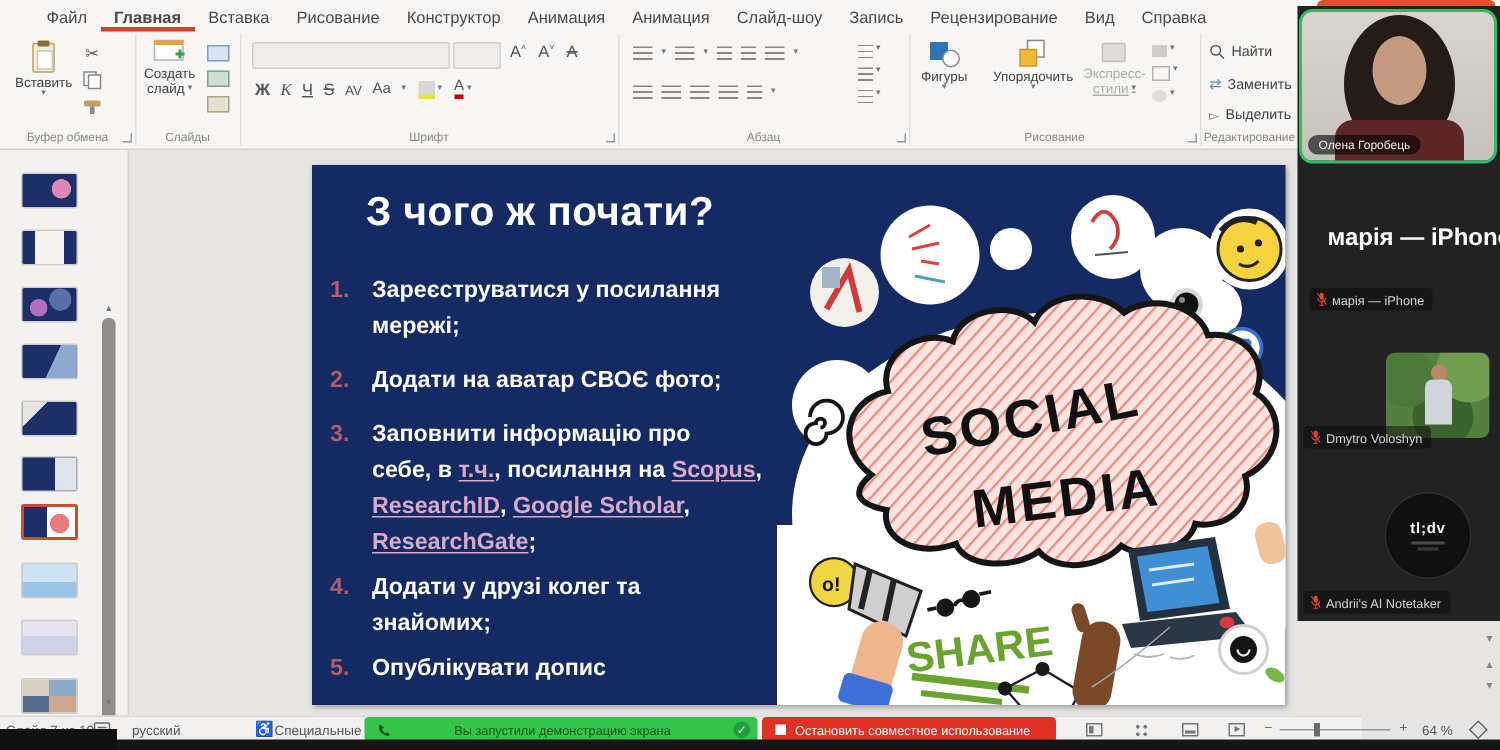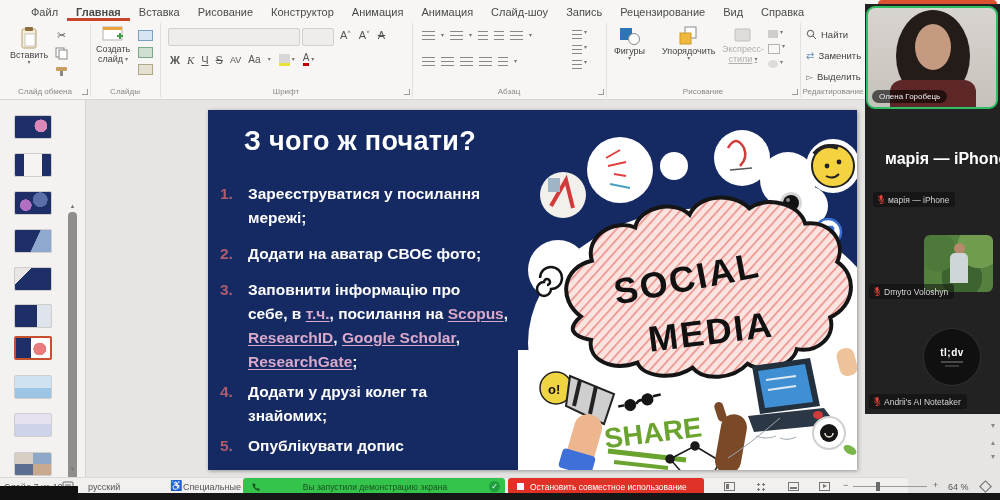--- a/index.html
+++ b/index.html
@@ -115,21 +115,21 @@
         <span class="mini">✂</span>
         <svg width="13" height="13">
             <rect x="1" y="1" width="8" height="9" fill="#fff" stroke="#8a8886"></rect>
             <rect x="4" y="3" width="8" height="9" fill="#fff" stroke="#8a8886"></rect>
           </svg>
         <svg width="13" height="12">
             <rect x="1" y="2" width="11" height="4" rx="1" fill="#c79f62"></rect>
             <rect x="5" y="6" width="3" height="5" fill="#8a8886"></rect>
           </svg>
       </div>
-      <div class="glabel">Слайд обмена</div>
+      <div class="glabel">Буфер обмена</div>
       <div class="dlaunch"></div>
     </div>
 
     <div class="rgroup" style="left:90px;width:70px;">
       <div class="bigbtn" style="left:6px;">
         <svg width="22" height="18">
             <rect x="1" y="1" width="19" height="13" fill="#fff" stroke="#b5b3b1"></rect>
             <rect x="1" y="1" width="19" height="3" fill="#e8a33d"></rect>
             <path d="M15 10 h6 M18 7 v6" stroke="#3f9e46" stroke-width="2"></path>
           </svg>

